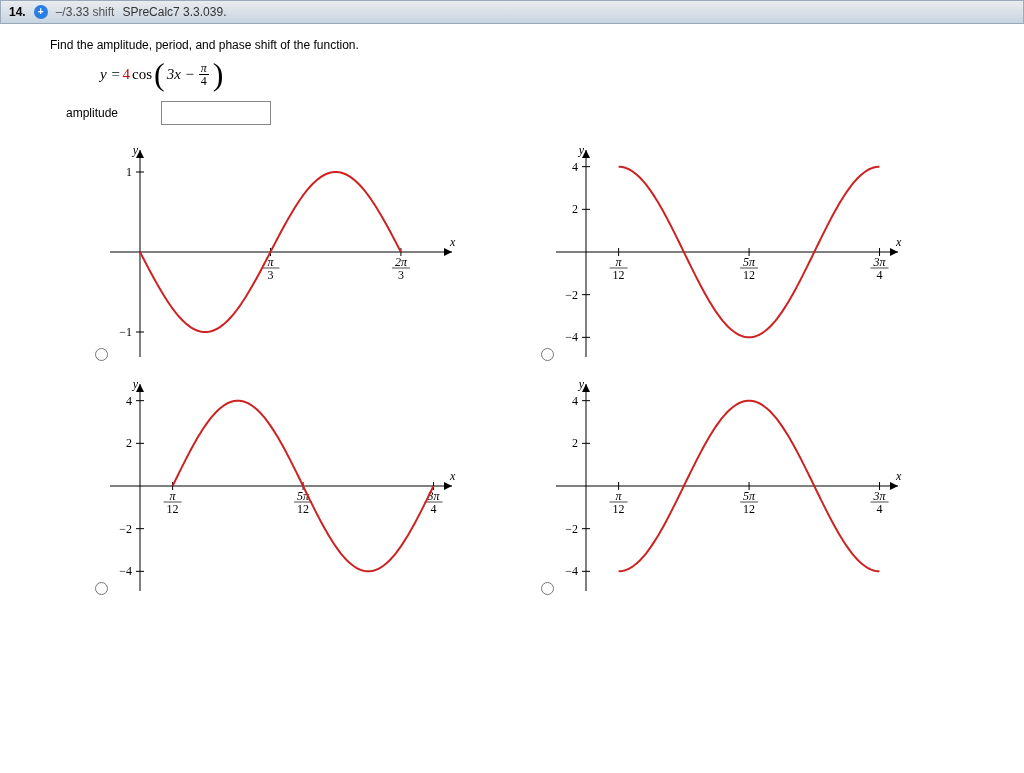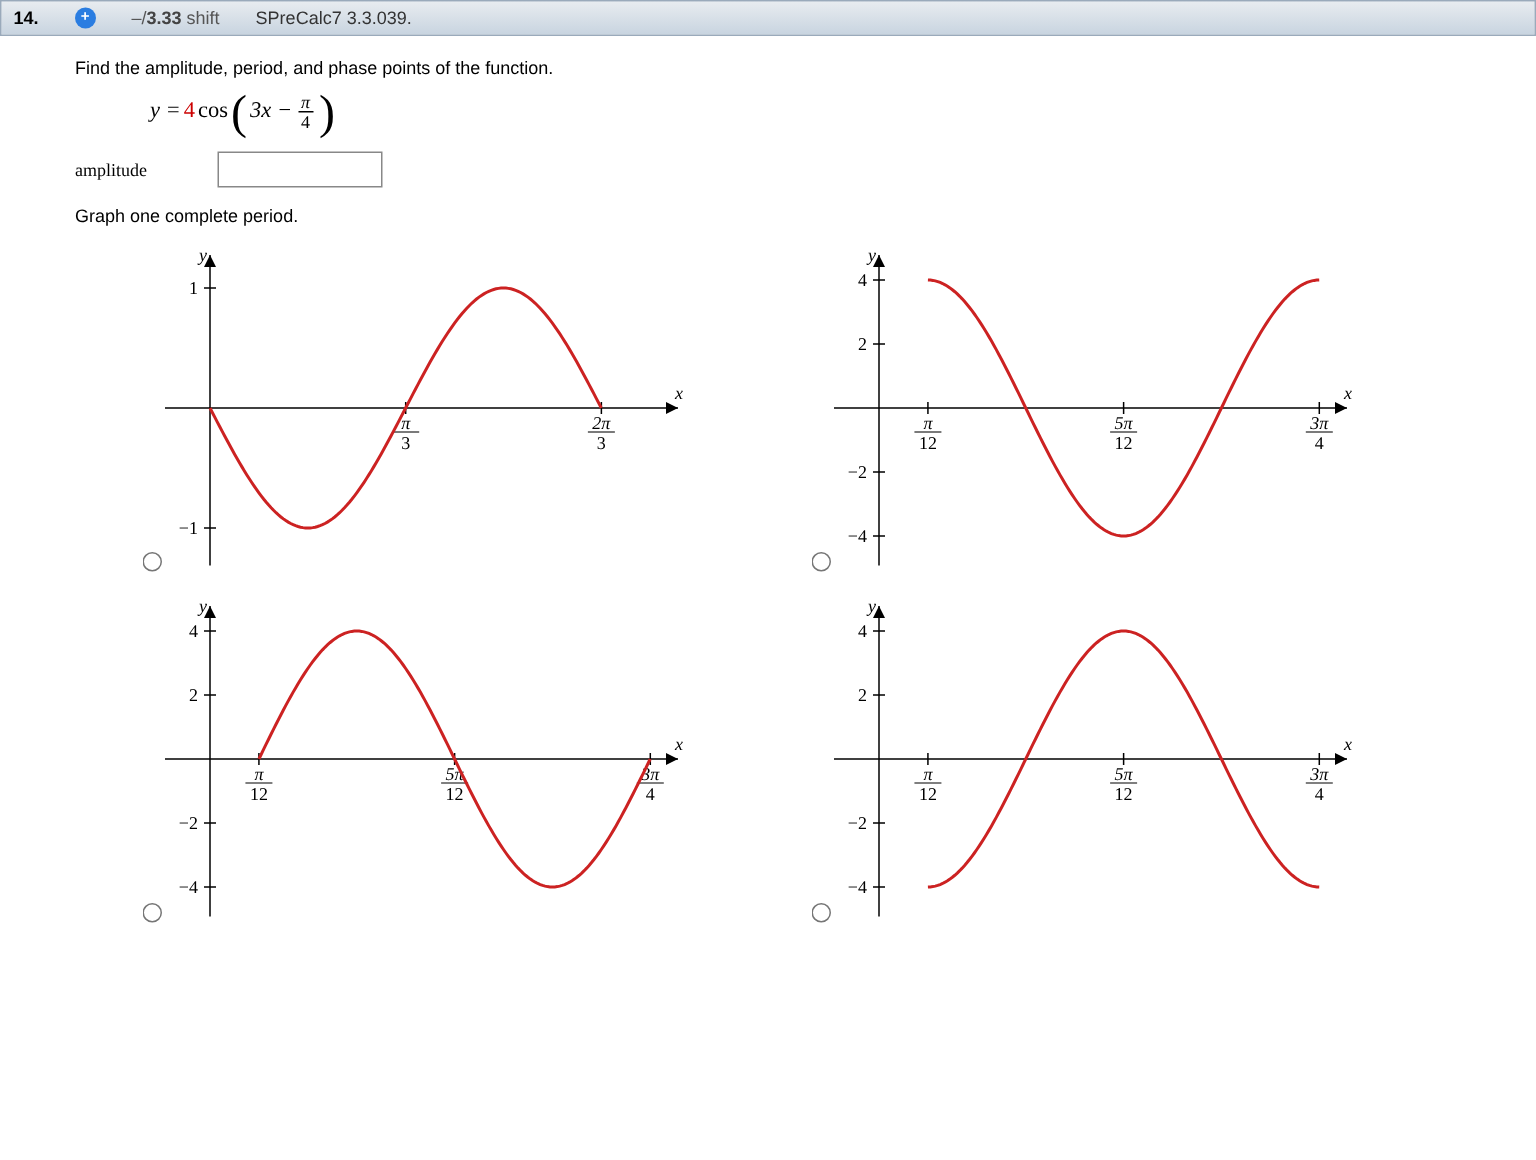--- a/index.html
+++ b/index.html
@@ -8,31 +8,31 @@
     font-size: 12px;
     color: #000;
     background: #fff;
   }
   .question-header {
     background: linear-gradient(#e8ecf0, #c8d4e0);
     border: 1px solid #9aaabb;
     padding: 4px 8px;
     display: flex;
     align-items: center;
-    gap: 24px;
+    gap: 8px;
   }
   .qnum { font-weight: bold; }
   .plus-icon {
     display:inline-flex; align-items:center; justify-content:center;
     width:14px; height:14px; border-radius:50%;
     background:#2a7de1; color:#fff; font-size:10px; font-weight:bold;
     line-height:14px;
   }
   .points { color: #555; }
-  .points .pval { color: #444; font-weight:bold;text-align:right; }
+  .points .pval { color: #444; font-weight:normal;text-align:right; }
   .source { color: #333; }
   .content {
     padding: 10px 30px 20px 50px;
   }
   .prompt { margin: 4px 0 10px 0; }
   .equation {
     font-family: 'Times New Roman', serif;
     font-size: 15px;
     margin: 6px 0 14px 50px;
     display:flex; align-items:center; gap:2px;
@@ -41,21 +41,21 @@
     font-size: 32px; line-height: 20px; font-weight:100;
     position:relative; top:-1px;
   }
   .frac {
     display:inline-flex; flex-direction:column; align-items:center;
     font-size:12px; line-height:12px; vertical-align:middle; margin:0 2px;
   }
   .frac .num { border-bottom:1px solid #000; padding:0 2px; }
   .frac .den { padding:0 2px; }
   .fields { margin-bottom: 12px; }
-  .field-row { display:flex; align-items:center; margin:4px 0;font-family:Liberation Serif, serif; }
+  .field-row { display:flex; align-items:center; margin:4px 16px; }
   .field-row label { width: 95px; }
   .field-row input {
     border:1px solid #888; height:22px; width:100px; background:#fff;
     font-family: inherit; font-size:12px; padding:0 4px;
   }
   .graph-instruction { margin: 10px 0 6px 0; }
   .graphs {
     display:grid;
     grid-template-columns: 440px 440px;
     grid-auto-rows: 230px;
@@ -81,21 +81,21 @@
 <div class="question-header">
   <span class="qnum">14.</span>
   <span class="plus-icon">+</span>
   <span class="points">
     <span>–/</span><span class="pval">3.33</span><span> shift</span>
   </span>
   <span class="source">SPreCalc7 3.3.039.</span>
 </div>
 
 <div class="content">
-  <div class="prompt">Find the amplitude, period, and phase points of the function.</div>
+  <div class="prompt">Find the amplitude, period, and phase shift of the function.</div>
 
   <div class="equation">
     <span style="font-style:italic">y = </span>
     <span style="color:#c00">4</span>
     <span> cos</span>
     <span class="lparen">(</span>
     <span style="font-style:italic">3x − </span>
     <span class="frac">
       <span class="num" style="font-style:italic">π</span>
       <span class="den">4</span>
@@ -103,21 +103,20 @@
     <span class="rparen">)</span>
   </div>
 
   <div class="fields">
     <div class="field-row">
       <label>amplitude</label>
       <input type="text" style="">
     </div>
   </div>
 
-  <div class="graph-instruction">Graph one complete period.</div>
 
   <div class="graphs">
     <div class="graph-choice">
       <input type="radio" name="g" style="">
       <svg id="svgA" width="410" height="225">
           <line x1="60" y1="110" x2="402" y2="110" class="axis"></line>
           <polygon points="402,110 394,106 394,114" class="arrow"></polygon>
           <line x1="90" y1="215" x2="90" y2="8" class="axis"></line>
           <polygon points="90,8 86,16 94,16" class="arrow"></polygon>
           <text x="88" y="12" text-anchor="end" font-style="italic">y</text>

